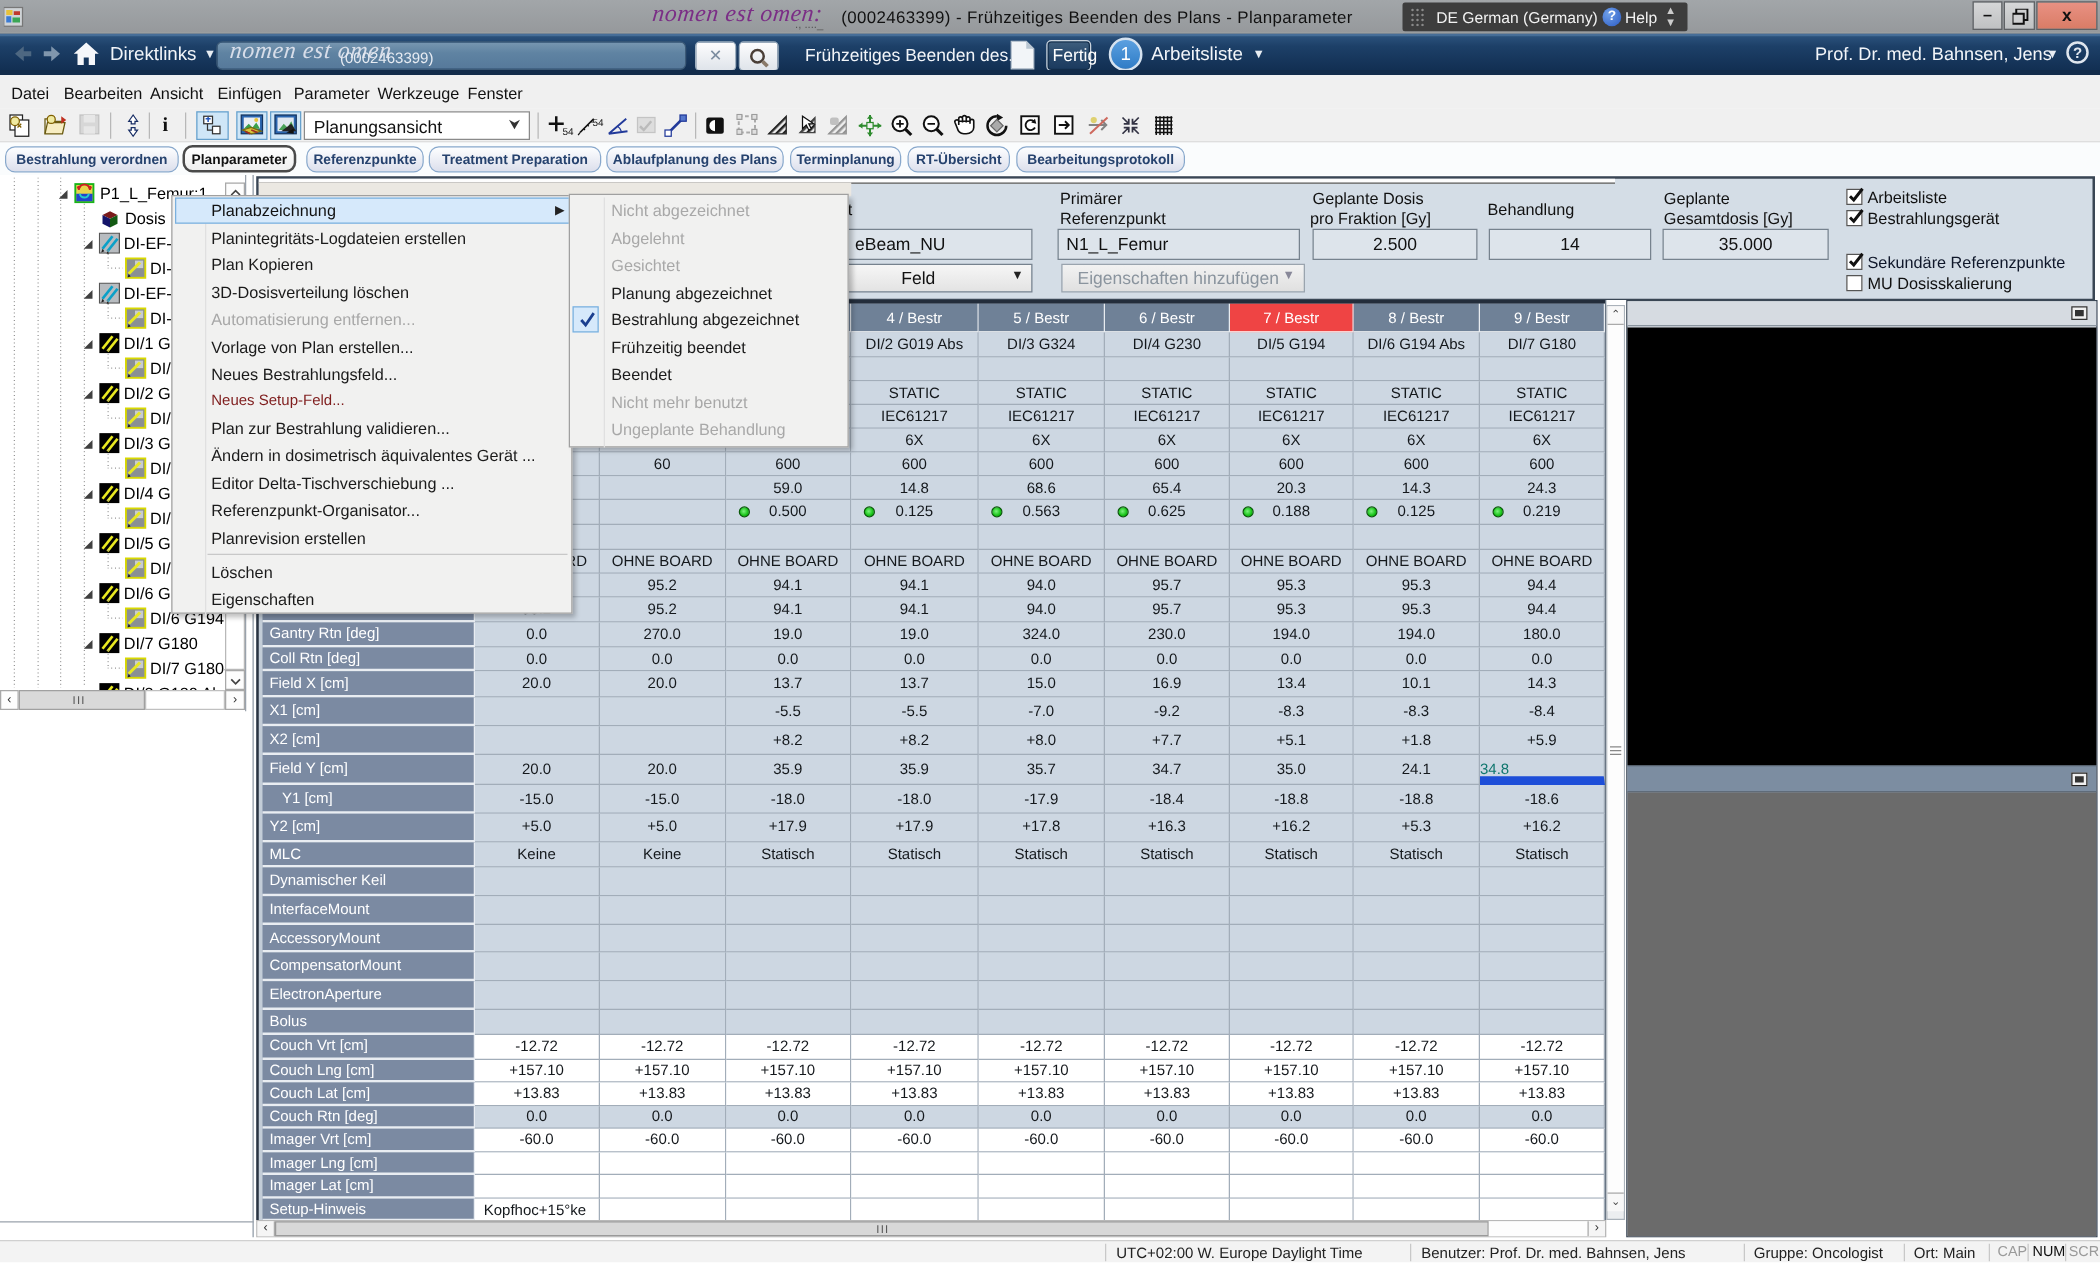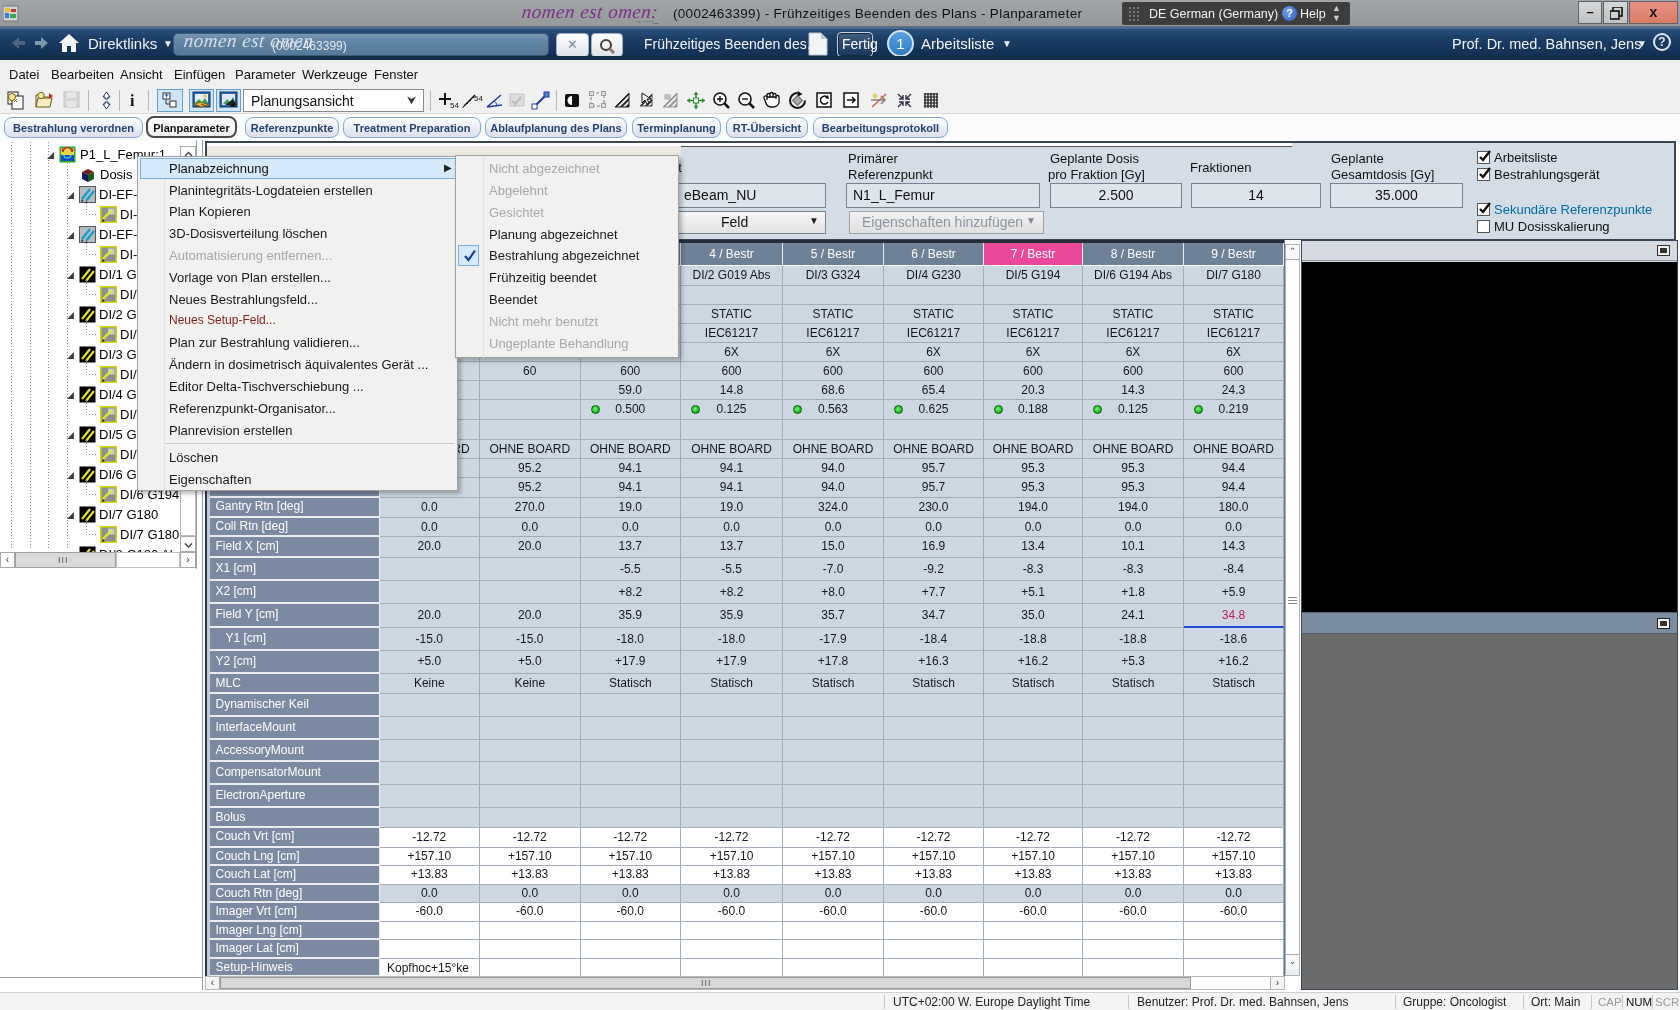--- a/index.html
+++ b/index.html
@@ -511,21 +511,21 @@
  </div>
  <div class="abs" style="left:642px;top:68px;width:195px;height:23px;background:linear-gradient(#f2f2f2,#e0e0e0);border:1px solid #9aa4ae;">
    <div class="tx" style="left:12px;top:2px;font-size:14px;color:#8a949e;">Eigenschaften hinzufügen</div>
    <div class="tx" style="left:176px;top:3px;font-size:10px;color:#889;">▼</div>
  </div>
  <div class="tx" style="left:843px;top:8px;font-size:13px;color:#111;">Geplante Dosis</div>
  <div class="tx" style="left:841px;top:24px;font-size:13px;color:#111;">pro Fraktion [Gy]</div>
  <div class="abs" style="left:843px;top:40px;width:132px;height:25px;background:#dde4eb;border:1px solid #76828e;text-align:center;">
    <span style="font-size:14px;color:#111;line-height:23px;">2.500</span>
  </div>
- <div class="tx" style="left:983px;top:17px;font-size:13px;color:#111;">Fraktionen</div>
+ <div class="tx" style="left:983px;top:17px;font-size:13px;color:#111;">Behandlung</div>
  <div class="abs" style="left:984px;top:40px;width:130px;height:25px;background:#dde4eb;border:1px solid #76828e;text-align:center;">
    <span style="font-size:14px;color:#111;line-height:23px;">14</span>
  </div>
  <div class="tx" style="left:1124px;top:8px;font-size:13px;color:#111;">Geplante</div>
  <div class="tx" style="left:1124px;top:24px;font-size:13px;color:#111;">Gesamtdosis [Gy]</div>
  <div class="abs" style="left:1123px;top:40px;width:133px;height:25px;background:#dde4eb;border:1px solid #76828e;text-align:center;">
    <span style="font-size:14px;color:#111;line-height:23px;">35.000</span>
  </div>
 </div>
 <div class="abs" style="left:207px;top:146px;width:474px;height:11px;background:#ebe8e2;"></div>
@@ -539,32 +539,32 @@
     <svg style="position:absolute;left:0px;top:-3px" width="14" height="15">
       <path d="M2 8 L5 11 L12 2" fill="none" stroke="#111" stroke-width="2.4"></path>
     </svg>
   </div>
 <div class="tx" style="left:1494px;top:167px;font-size:13px;color:#111;">Bestrahlungsgerät</div>
 <div class="abs" style="left:1477px;top:203px;width:13px;height:13px;background:#fff;border:1px solid #555;">
     <svg style="position:absolute;left:0px;top:-3px" width="14" height="15">
       <path d="M2 8 L5 11 L12 2" fill="none" stroke="#111" stroke-width="2.4"></path>
     </svg>
   </div>
-<div class="tx" style="left:1494px;top:202px;font-size:13px;color:#0369a1;">Sekundäre Referenzpunkte</div>
+<div class="tx" style="left:1494px;top:202px;font-size:13px;color:#0f172a;">Sekundäre Referenzpunkte</div>
 <div class="abs" style="left:1477px;top:220px;width:13px;height:13px;background:#fff;border:1px solid #555;"></div>
 <div class="tx" style="left:1494px;top:219px;font-size:13px;color:#111;">MU Dosisskalierung</div>
 <div class="abs" style="left:205px;top:240px;width:1080px;height:736px;background:#c3cdd8;border-left:2px solid #2a3442;border-right:1px solid #6a7684;overflow:hidden;">
     <div class="abs" style="left:0;top:0;width:1080px;height:3px;background:#232d3b;"></div>
     <div class="abs" style="left:172.5px;top:3px;width:100.5px;height:22.5px;background:#6f8197;border-right:1px solid #e8ecf0;border-bottom:1px solid #fff;color:#fff;font-size:12px;text-align:center;line-height:22px;">1 / Bestr</div>
     <div class="abs" style="left:273.0px;top:3px;width:100.5px;height:22.5px;background:#6f8197;border-right:1px solid #e8ecf0;border-bottom:1px solid #fff;color:#fff;font-size:12px;text-align:center;line-height:22px;">2 / Bestr</div>
     <div class="abs" style="left:373.5px;top:3px;width:100.5px;height:22.5px;background:#6f8197;border-right:1px solid #e8ecf0;border-bottom:1px solid #fff;color:#fff;font-size:12px;text-align:center;line-height:22px;">3 / Bestr</div>
     <div class="abs" style="left:474.0px;top:3px;width:102.0px;height:22.5px;background:#6f8197;border-right:1px solid #e8ecf0;border-bottom:1px solid #fff;color:#fff;font-size:12px;text-align:center;line-height:22px;">4 / Bestr</div>
     <div class="abs" style="left:576.0px;top:3px;width:101.0px;height:22.5px;background:#6f8197;border-right:1px solid #e8ecf0;border-bottom:1px solid #fff;color:#fff;font-size:12px;text-align:center;line-height:22px;">5 / Bestr</div>
     <div class="abs" style="left:677.0px;top:3px;width:100.0px;height:22.5px;background:#6f8197;border-right:1px solid #e8ecf0;border-bottom:1px solid #fff;color:#fff;font-size:12px;text-align:center;line-height:22px;">6 / Bestr</div>
-    <div class="abs" style="left:777.0px;top:3px;width:99.0px;height:22.5px;background:#ec4899;border-right:1px solid #e8ecf0;border-bottom:1px solid #fff;color:#fff;font-size:12px;text-align:center;line-height:22px;">7 / Bestr</div>
+    <div class="abs" style="left:777.0px;top:3px;width:99.0px;height:22.5px;background:#ef4444;border-right:1px solid #e8ecf0;border-bottom:1px solid #fff;color:#fff;font-size:12px;text-align:center;line-height:22px;">7 / Bestr</div>
     <div class="abs" style="left:876.0px;top:3px;width:101.0px;height:22.5px;background:#6f8197;border-right:1px solid #e8ecf0;border-bottom:1px solid #fff;color:#fff;font-size:12px;text-align:center;line-height:22px;">8 / Bestr</div>
     <div class="abs" style="left:977.0px;top:3px;width:100.0px;height:22.5px;background:#6f8197;border-right:1px solid #e8ecf0;border-bottom:1px solid #fff;color:#fff;font-size:12px;text-align:center;line-height:22px;">9 / Bestr</div>
     <div class="abs" style="left:2.5px;top:3px;width:170px;height:22.5px;background:#6f8197;border-right:1px solid #e8ecf0;border-bottom:1px solid #fff;"></div>
     <div class="abs" style="left:2.5px;top:25.5px;width:170px;height:20.0px;background:#7b8aa2;border-bottom:2px solid #e9edf2;border-right:1px solid #e9edf2;color:#fff;font-size:12px;line-height:18.0px;padding-left:6px;overflow:hidden;white-space:nowrap;"></div>
     <div class="abs" style="left:172.5px;top:25.5px;width:100.5px;height:20.0px;background:#cdd7e2;border-right:1px solid #a2adb9;border-bottom:1px solid #a2adb9;color:#14181c;font-size:12px;text-align:center;line-height:19.0px;overflow:hidden;"></div>
     <div class="abs" style="left:273.0px;top:25.5px;width:100.5px;height:20.0px;background:#cdd7e2;border-right:1px solid #a2adb9;border-bottom:1px solid #a2adb9;color:#14181c;font-size:12px;text-align:center;line-height:19.0px;overflow:hidden;"></div>
     <div class="abs" style="left:373.5px;top:25.5px;width:100.5px;height:20.0px;background:#cdd7e2;border-right:1px solid #a2adb9;border-bottom:1px solid #a2adb9;color:#14181c;font-size:12px;text-align:center;line-height:19.0px;overflow:hidden;"></div>
     <div class="abs" style="left:474.0px;top:25.5px;width:102.0px;height:20.0px;background:#cdd7e2;border-right:1px solid #a2adb9;border-bottom:1px solid #a2adb9;color:#14181c;font-size:12px;text-align:center;line-height:19.0px;overflow:hidden;">DI/2 G019 Abs</div>
     <div class="abs" style="left:576.0px;top:25.5px;width:101.0px;height:20.0px;background:#cdd7e2;border-right:1px solid #a2adb9;border-bottom:1px solid #a2adb9;color:#14181c;font-size:12px;text-align:center;line-height:19.0px;overflow:hidden;">DI/3 G324</div>
     <div class="abs" style="left:677.0px;top:25.5px;width:100.0px;height:20.0px;background:#cdd7e2;border-right:1px solid #a2adb9;border-bottom:1px solid #a2adb9;color:#14181c;font-size:12px;text-align:center;line-height:19.0px;overflow:hidden;">DI/4 G230</div>
@@ -733,21 +733,21 @@
     <div class="abs" style="left:977.0px;top:341.2px;width:100.0px;height:23.2px;background:#cdd7e2;border-right:1px solid #a2adb9;border-bottom:1px solid #a2adb9;color:#14181c;font-size:12px;text-align:center;line-height:22.2px;overflow:hidden;">+5.9</div>
     <div class="abs" style="left:2.5px;top:364.4px;width:170px;height:23.7px;background:#7b8aa2;border-bottom:2px solid #e9edf2;border-right:1px solid #e9edf2;color:#fff;font-size:12px;line-height:21.7px;padding-left:6px;overflow:hidden;white-space:nowrap;">Field Y [cm]</div>
     <div class="abs" style="left:172.5px;top:364.4px;width:100.5px;height:23.7px;background:#cdd7e2;border-right:1px solid #a2adb9;border-bottom:1px solid #a2adb9;color:#14181c;font-size:12px;text-align:center;line-height:22.7px;overflow:hidden;">20.0</div>
     <div class="abs" style="left:273.0px;top:364.4px;width:100.5px;height:23.7px;background:#cdd7e2;border-right:1px solid #a2adb9;border-bottom:1px solid #a2adb9;color:#14181c;font-size:12px;text-align:center;line-height:22.7px;overflow:hidden;">20.0</div>
     <div class="abs" style="left:373.5px;top:364.4px;width:100.5px;height:23.7px;background:#cdd7e2;border-right:1px solid #a2adb9;border-bottom:1px solid #a2adb9;color:#14181c;font-size:12px;text-align:center;line-height:22.7px;overflow:hidden;">35.9</div>
     <div class="abs" style="left:474.0px;top:364.4px;width:102.0px;height:23.7px;background:#cdd7e2;border-right:1px solid #a2adb9;border-bottom:1px solid #a2adb9;color:#14181c;font-size:12px;text-align:center;line-height:22.7px;overflow:hidden;">35.9</div>
     <div class="abs" style="left:576.0px;top:364.4px;width:101.0px;height:23.7px;background:#cdd7e2;border-right:1px solid #a2adb9;border-bottom:1px solid #a2adb9;color:#14181c;font-size:12px;text-align:center;line-height:22.7px;overflow:hidden;">35.7</div>
     <div class="abs" style="left:677.0px;top:364.4px;width:100.0px;height:23.7px;background:#cdd7e2;border-right:1px solid #a2adb9;border-bottom:1px solid #a2adb9;color:#14181c;font-size:12px;text-align:center;line-height:22.7px;overflow:hidden;">34.7</div>
     <div class="abs" style="left:777.0px;top:364.4px;width:99.0px;height:23.7px;background:#cdd7e2;border-right:1px solid #a2adb9;border-bottom:1px solid #a2adb9;color:#14181c;font-size:12px;text-align:center;line-height:22.7px;overflow:hidden;">35.0</div>
     <div class="abs" style="left:876.0px;top:364.4px;width:101.0px;height:23.7px;background:#cdd7e2;border-right:1px solid #a2adb9;border-bottom:1px solid #a2adb9;color:#14181c;font-size:12px;text-align:center;line-height:22.7px;overflow:hidden;">24.1</div>
-    <div class="abs" style="left:977.0px;top:364.4px;width:100.0px;height:23.7px;background:#cdd7e2;border-right:1px solid #a2adb9;border-bottom:2px solid #1d4ed8;color:#be185d;font-size:12px;text-align:center;line-height:22.7px;overflow:hidden;">34.8</div>
+    <div class="abs" style="left:977.0px;top:364.4px;width:100.0px;height:23.7px;background:#cdd7e2;border-right:1px solid #a2adb9;border-bottom:7px solid #1d4ed8;color:#0f766e;font-size:12px;line-height:22.7px;overflow:hidden;">34.8</div>
     <div class="abs" style="left:2.5px;top:388.1px;width:170px;height:23.2px;background:#7b8aa2;border-bottom:2px solid #e9edf2;border-right:1px solid #e9edf2;color:#fff;font-size:12px;line-height:21.2px;padding-left:16px;overflow:hidden;white-space:nowrap;">Y1 [cm]</div>
     <div class="abs" style="left:172.5px;top:388.1px;width:100.5px;height:23.2px;background:#cdd7e2;border-right:1px solid #a2adb9;border-bottom:1px solid #a2adb9;color:#14181c;font-size:12px;text-align:center;line-height:22.2px;overflow:hidden;">-15.0</div>
     <div class="abs" style="left:273.0px;top:388.1px;width:100.5px;height:23.2px;background:#cdd7e2;border-right:1px solid #a2adb9;border-bottom:1px solid #a2adb9;color:#14181c;font-size:12px;text-align:center;line-height:22.2px;overflow:hidden;">-15.0</div>
     <div class="abs" style="left:373.5px;top:388.1px;width:100.5px;height:23.2px;background:#cdd7e2;border-right:1px solid #a2adb9;border-bottom:1px solid #a2adb9;color:#14181c;font-size:12px;text-align:center;line-height:22.2px;overflow:hidden;">-18.0</div>
     <div class="abs" style="left:474.0px;top:388.1px;width:102.0px;height:23.2px;background:#cdd7e2;border-right:1px solid #a2adb9;border-bottom:1px solid #a2adb9;color:#14181c;font-size:12px;text-align:center;line-height:22.2px;overflow:hidden;">-18.0</div>
     <div class="abs" style="left:576.0px;top:388.1px;width:101.0px;height:23.2px;background:#cdd7e2;border-right:1px solid #a2adb9;border-bottom:1px solid #a2adb9;color:#14181c;font-size:12px;text-align:center;line-height:22.2px;overflow:hidden;">-17.9</div>
     <div class="abs" style="left:677.0px;top:388.1px;width:100.0px;height:23.2px;background:#cdd7e2;border-right:1px solid #a2adb9;border-bottom:1px solid #a2adb9;color:#14181c;font-size:12px;text-align:center;line-height:22.2px;overflow:hidden;">-18.4</div>
     <div class="abs" style="left:777.0px;top:388.1px;width:99.0px;height:23.2px;background:#cdd7e2;border-right:1px solid #a2adb9;border-bottom:1px solid #a2adb9;color:#14181c;font-size:12px;text-align:center;line-height:22.2px;overflow:hidden;">-18.8</div>
     <div class="abs" style="left:876.0px;top:388.1px;width:101.0px;height:23.2px;background:#cdd7e2;border-right:1px solid #a2adb9;border-bottom:1px solid #a2adb9;color:#14181c;font-size:12px;text-align:center;line-height:22.2px;overflow:hidden;">-18.8</div>
     <div class="abs" style="left:977.0px;top:388.1px;width:100.0px;height:23.2px;background:#cdd7e2;border-right:1px solid #a2adb9;border-bottom:1px solid #a2adb9;color:#14181c;font-size:12px;text-align:center;line-height:22.2px;overflow:hidden;">-18.6</div>

